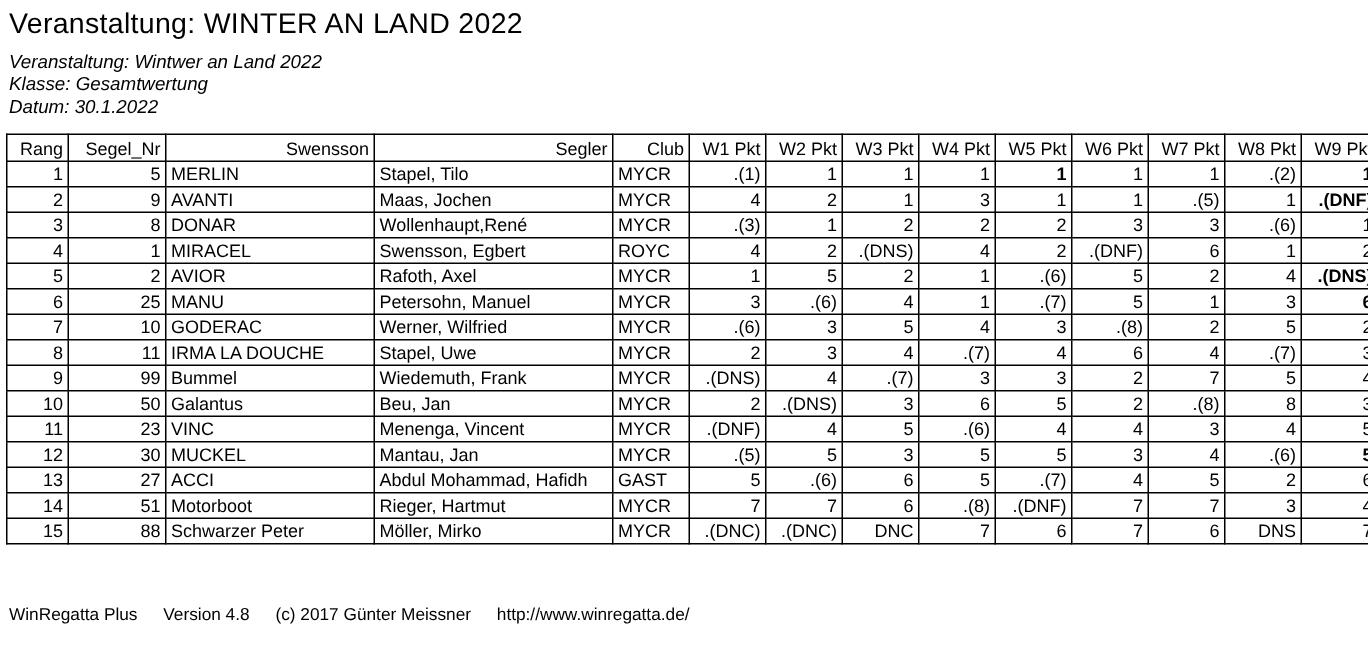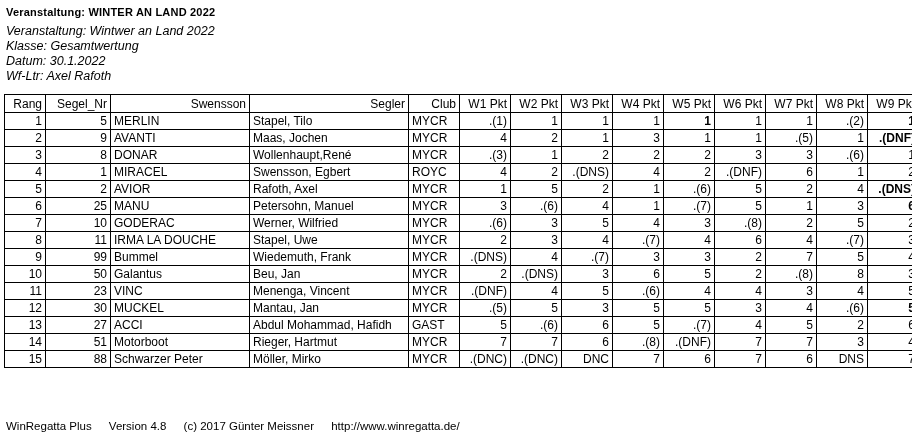--- a/index.html
+++ b/index.html
@@ -14,22 +14,22 @@
     color: #000000;
     overflow: hidden;
   }
   .page {
     position: relative;
     width: 912px;
     height: 432px;
     padding: 0;
   }
   .title {
-    font-size: 11px;
-    font-weight: bold;
+    font-size: 19px;
+    font-weight: normal;
     margin: 6px 0 6px 6px;
     letter-spacing: 0.2px;
   }
   .meta {
     margin-left: 6px;
     font-size: 12.5px;
     line-height: 15px;
     font-style: italic;
   }
   .meta div {
@@ -65,38 +65,37 @@
   td.rang { text-align: right; }
   td.segel { text-align: right; }
   td.yacht { text-align: left; }
   td.segler { text-align: left; }
   td.club { text-align: left; }
   td.w { text-align: right; }
   th.bold-col, td.bold-col { font-weight: bold; }
   .footer {
     position: absolute;
     left: 6px;
-    bottom: 6px;
+    bottom: 22px;
     font-size: 11.5px;
     white-space: nowrap;
   }
   .footer span { margin-right: 14px; }
 </style>
 </head>
 <body>
 
 <div class="page">
 
   <div class="title">Veranstaltung: WINTER AN LAND 2022</div>
 
   <div class="meta">
     <div>Veranstaltung: Wintwer an Land 2022</div>
     <div>Klasse: Gesamtwertung</div>
     <div>Datum: 30.1.2022</div>
-    <div>Wf-Ltr: Axel Rafoth</div>
   </div>
 
   <table class="results">
     <thead>
       <tr>
         <th class="c-rang">Rang</th>
         <th class="c-segel">Segel_Nr</th>
         <th class="c-yacht">Swensson</th>
         <th class="c-segler">Segler</th>
         <th class="c-club">Club</th>

